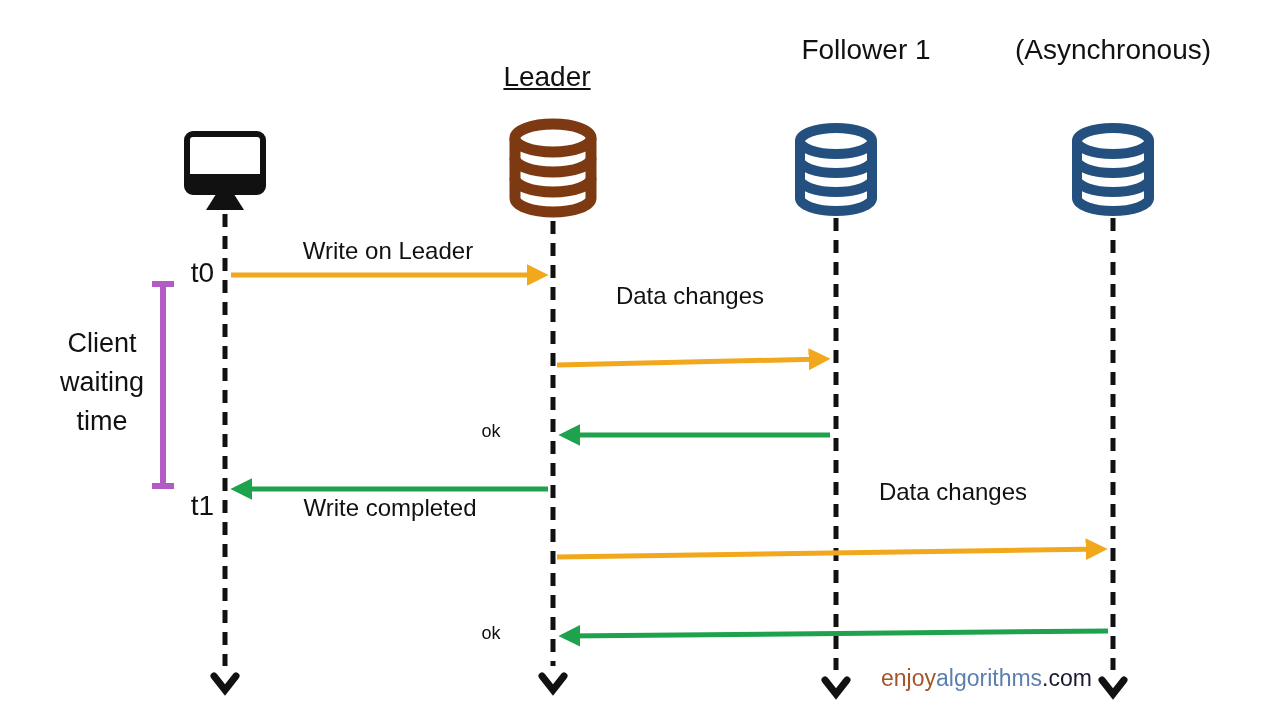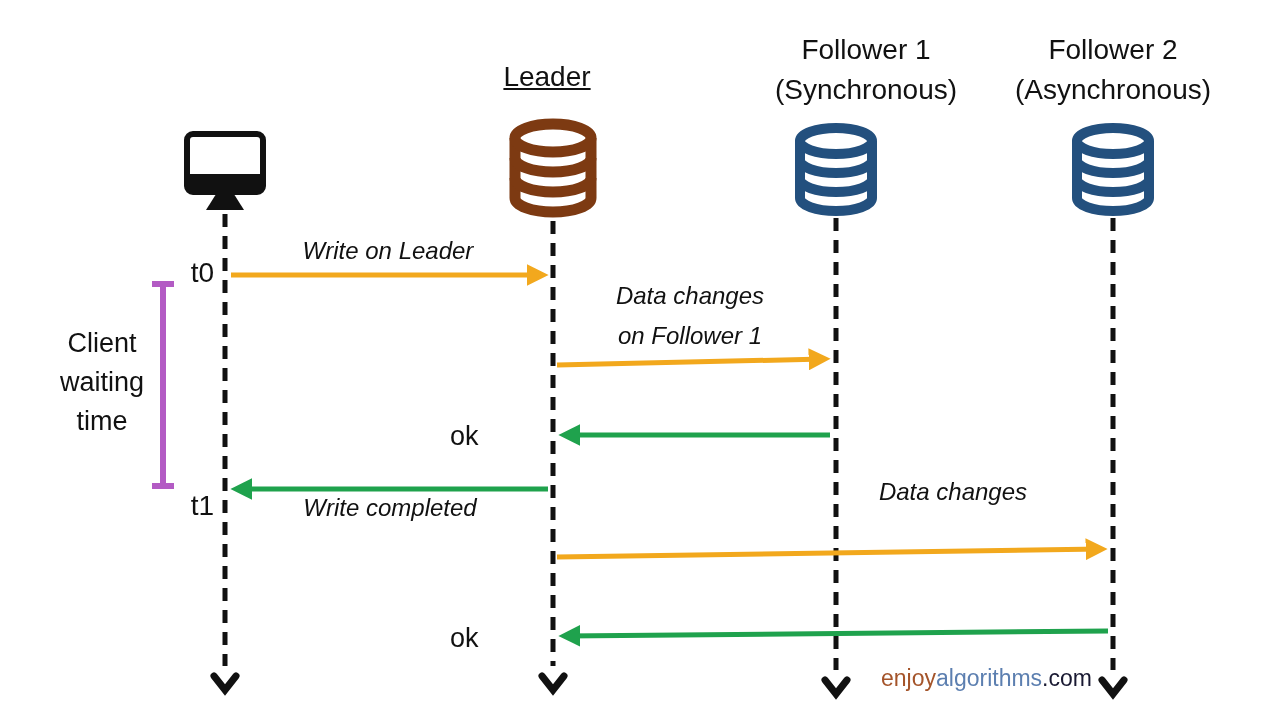--- a/index.html
+++ b/index.html
@@ -6,22 +6,22 @@
   .stage{
     position:relative;
     width:1280px;height:720px;
     background:var(--background,#fff);
     overflow:hidden;
     font-family:"Liberation Sans", sans-serif;
   }
   svg{position:absolute;left:0;top:0;}
   .label{position:absolute;color:var(--ink,#111);}
   .actor-title{font-size:28px;line-height:40px;text-align:center;}
-  .msg-label{font-size:24px;line-height:40px;text-align:center;font-style:italic;}
-  .ok-label{font-size:27px;text-align:left;}
+  .msg-label{font-size:24px;line-height:40px;text-align:center;}
+  .ok-label{font-size:18px;text-align:center;}
   .tmark{font-size:28px;text-align:right;}
   .bracket-label{font-size:27px;line-height:39px;text-align:center;}
   .watermark{font-size:23px;}
   .wm-enjoy{color:var(--watermark_enjoy,#A4542A);}
   .wm-algos{color:var(--watermark_algorithms,#5C7FB0);}
   .wm-com{color:var(--watermark_com,#191932);}
 
   .lifeline{stroke:var(--ink,#111);stroke-width:5;stroke-dasharray:13 9;fill:none;}
   .lifeline-head{stroke:var(--ink,#111);stroke-width:7;fill:none;stroke-linecap:round;stroke-linejoin:miter;}
   .arrow{stroke-width:5;fill:none;stroke-linecap:butt;}
@@ -106,31 +106,28 @@
     <g>
       <line class="bracket" x1="163" y1="284" x2="163" y2="486"></line>
       <line class="bracket" x1="152" y1="284" x2="174" y2="284"></line>
       <line class="bracket" x1="152" y1="486" x2="174" y2="486"></line>
     </g>
   </svg>
 
   <div class="label actor-title" style="left:467px;top:57px;width:160px;text-decoration:underline;">Leader</div>
   <div class="label actor-title" style="left:746px;top:30px;width:240px;">
     <div>Follower 1</div>
-    <div>(Synchronous)</div>
   </div>
   <div class="label actor-title" style="left:993px;top:30px;width:240px;">
-    <div>Follower 2</div>
     <div>(Asynchronous)</div>
   </div>
 
   <div class="label msg-label" style="left:268px;top:231px;width:240px;">Write on Leader</div>
   <div class="label msg-label" style="left:575px;top:276px;width:230px;">
     <div>Data changes</div>
-    <div>on Follower 1</div>
   </div>
   <div class="label ok-label" style="left:450px;top:421px;width:82px;">ok</div>
   <div class="label msg-label" style="left:258px;top:488px;width:264px;">Write completed</div>
   <div class="label msg-label" style="left:838px;top:472px;width:230px;">
     <div>Data changes</div>
   </div>
   <div class="label ok-label" style="left:450px;top:623px;width:82px;">ok</div>
 
   <div class="label tmark" style="left:152px;top:257px;width:62px;">t0</div>
   <div class="label tmark" style="left:152px;top:490px;width:62px;">t1</div>

